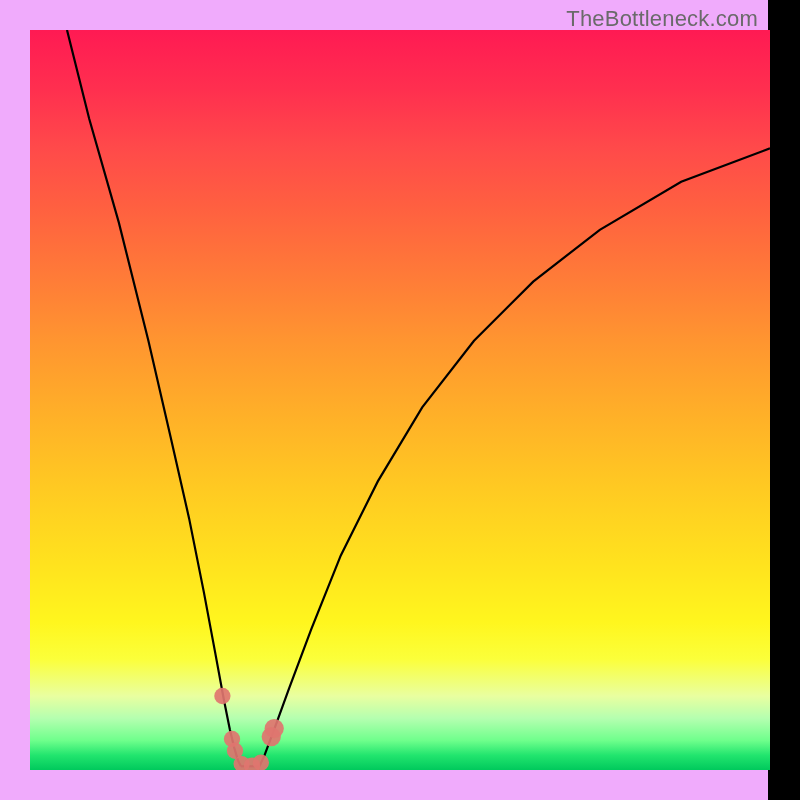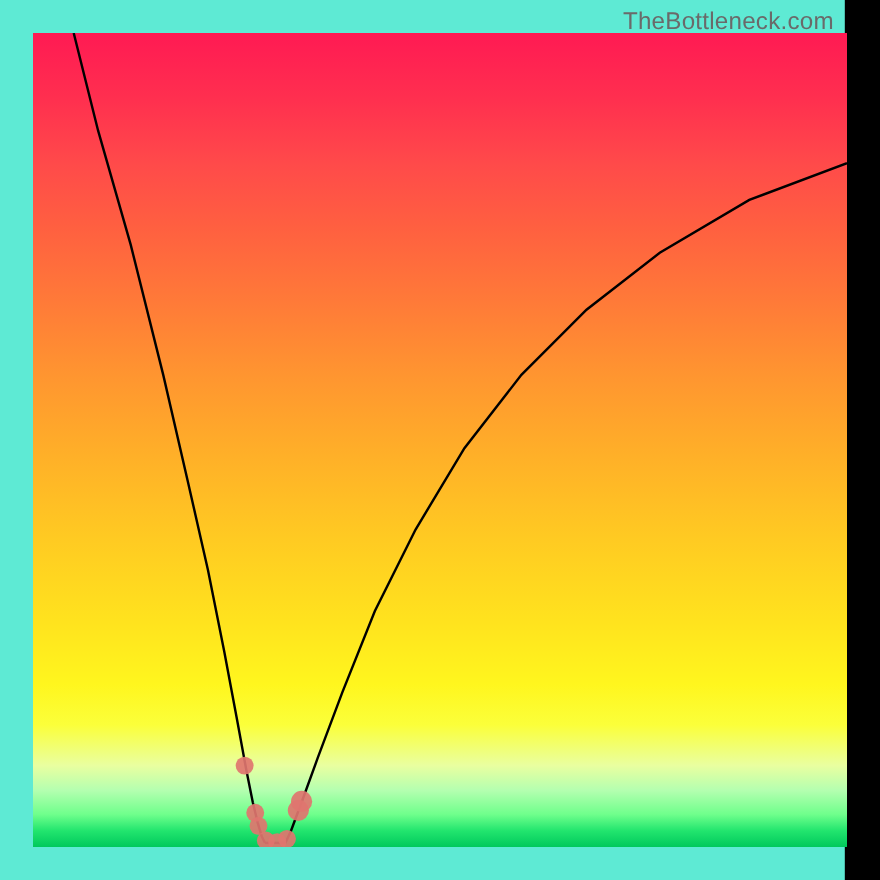--- a/index.html
+++ b/index.html
@@ -8,21 +8,21 @@
     width: 800px;
     height: 800px;
     overflow: hidden;
     background: #000;
     font-family: Arial, Helvetica, sans-serif;
   }
   .chart-wrap {
     position: relative;
     width: 768px;
     height: 800px;
-    background: #5eead4;
+    background: #f0abfc;
   }
   .plot-area {
     position: absolute;
     left: 30px;
     top: 30px;
     width: 740px;
     height: 740px;
     background: linear-gradient(
       to bottom,
       #ff1a53 0%,

